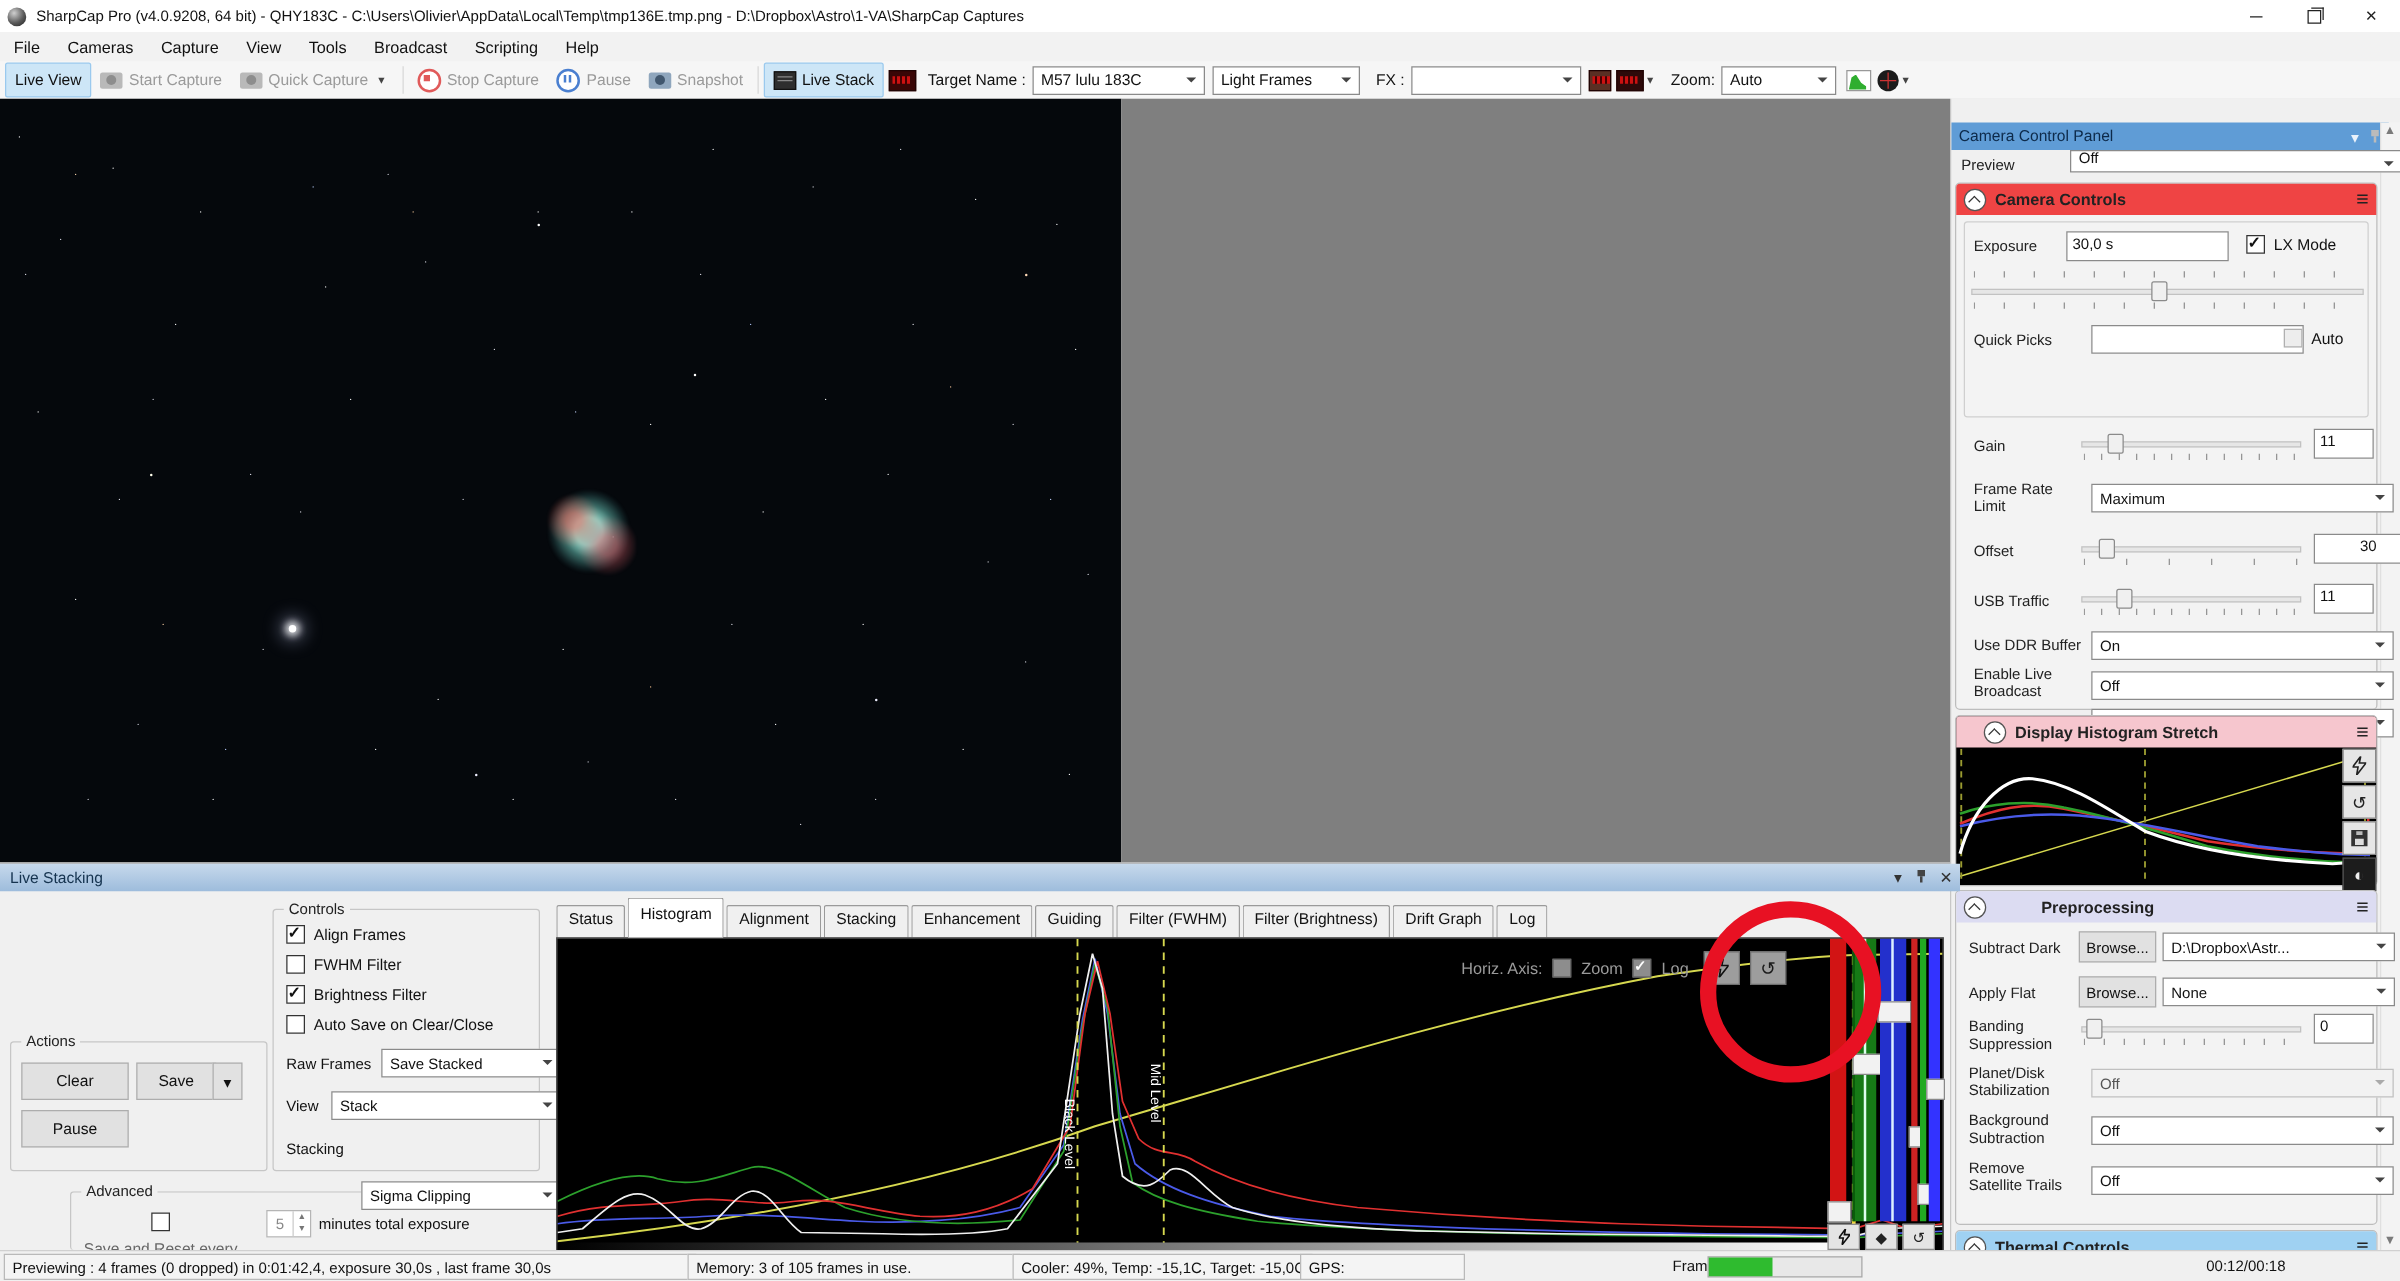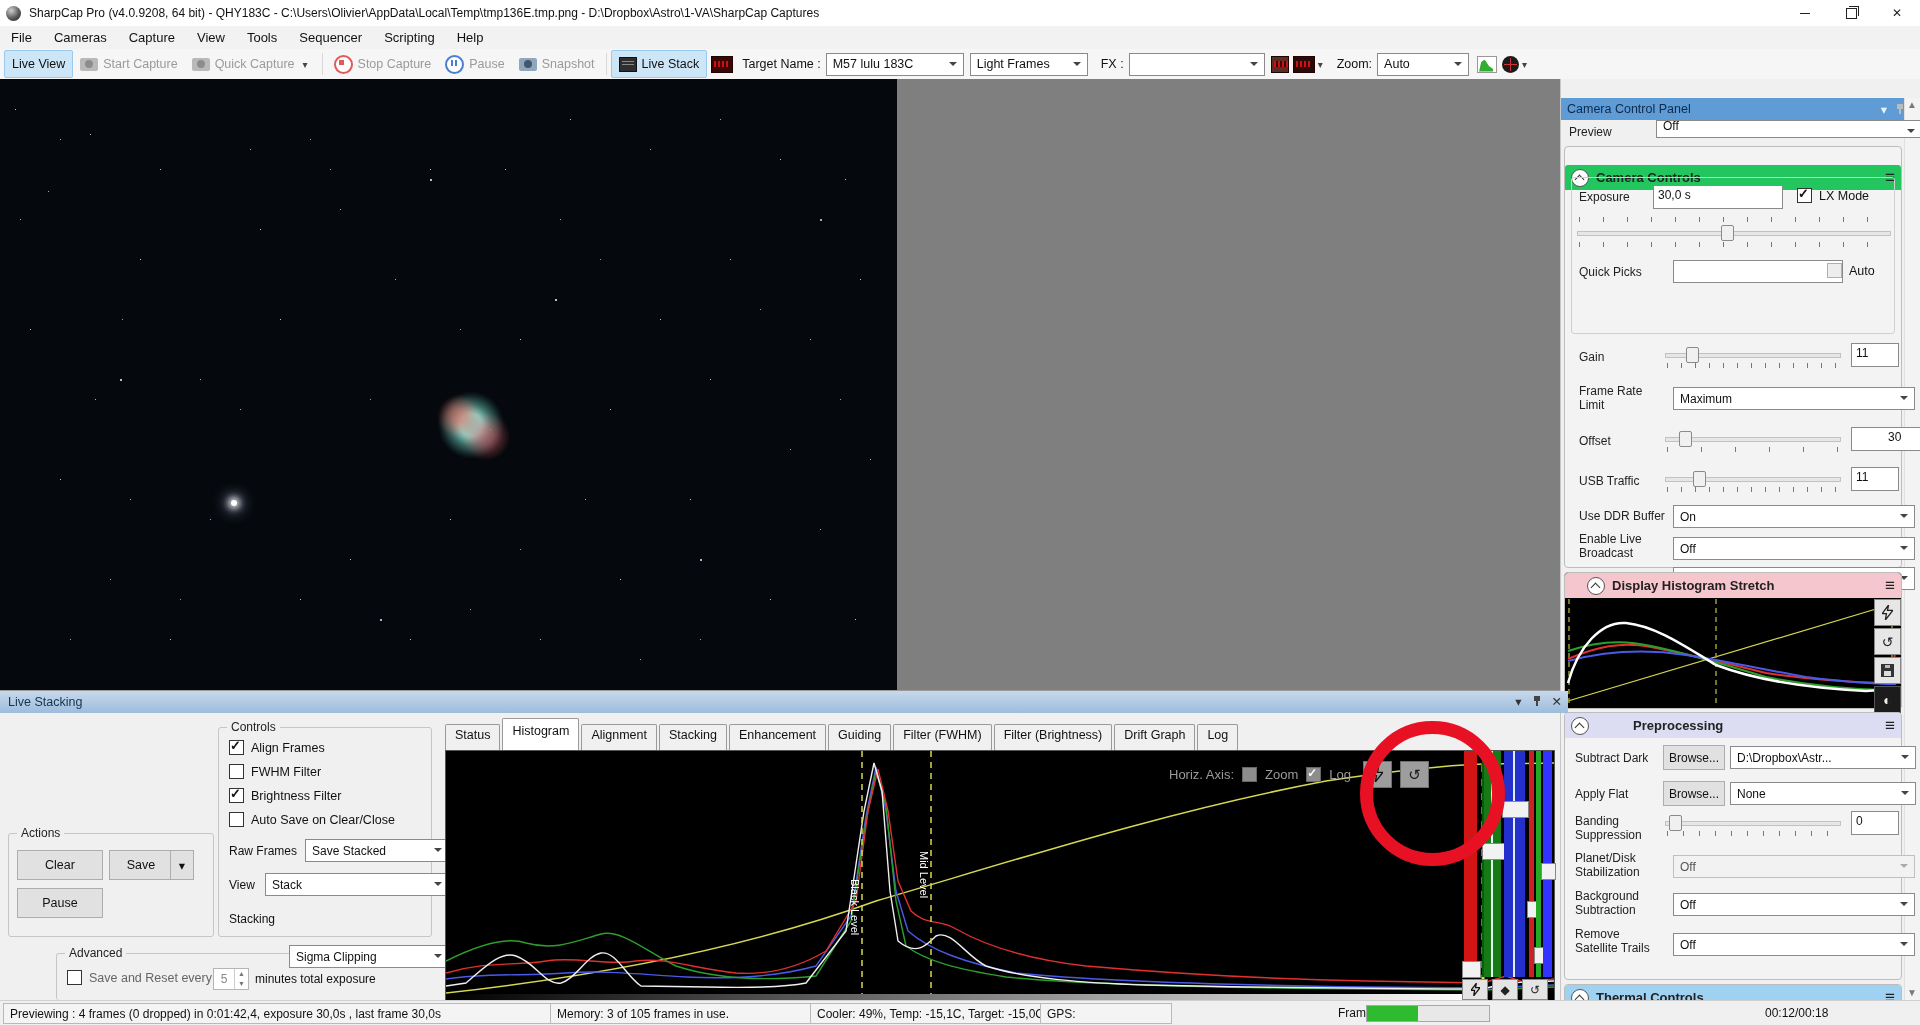--- a/index.html
+++ b/index.html
@@ -177,21 +177,21 @@
         </div>
     </div>
   </div>
 
   <div class="menubar">
     <span class="menuitem">File</span>
     <span class="menuitem">Cameras</span>
     <span class="menuitem">Capture</span>
     <span class="menuitem">View</span>
     <span class="menuitem">Tools</span>
-    <span class="menuitem">Sequencer</span>
+    <span class="menuitem">Broadcast</span>
     <span class="menuitem">Scripting</span>
     <span class="menuitem">Help</span>
   </div>
 
   <div class="toolbar">
     <div class="tbtn sel" style="margin-left:4px;">
         <span>Live View</span>
       </div>
     <div class="tbtn dis">
         <span class="icon-cam"></span>
@@ -263,21 +263,21 @@
     <div class="scrollbar">
       <span class="sb-arrow" style="top:2px;">▲</span>
       <span class="sb-arrow" style="bottom:2px;">▼</span>
     </div>
     <span class="fldlabel" style="left:8px;top:46px;">Preview</span>
     <div class="combo" style="position:absolute;left:95px;top:41px;width:240px;height:16px;">
         <span style="margin-top:-6px;">Off</span>
       </div>
 
     <div class="sec" style="top:67px;height:420px;">
-      <div class="sec-head" style="background:#22c55e;margin-top:18px;">
+      <div class="sec-head" style="background:#ef4444;">
         <span class="circbtn"></span>
         <span class="sec-title">Camera Controls</span>
         <span class="burger">≡</span>
       </div>
       <div style="position:absolute;left:6px;top:30px;width:322px;height:155px;border:1px solid #cfcfcf;border-radius:3px;"></div>
       <span class="fldlabel" style="left:14px;top:43px;">Exposure</span>
       <div class="valbox" style="left:88px;top:38px;width:120px;"><span>30,0 s</span></div>
       <div class="cbrow" style="left:232px;top:41px;">
         <span class="cb on"></span>
         <span>LX Mode</span>
@@ -443,21 +443,21 @@
       <div class="lsbtn" style="left:161px;top:16px;width:22px;height:28px;">
           <span>▾</span>
         </div>
       <div class="lsbtn" style="left:8px;top:54px;width:84px;height:28px;">
           <span>Pause</span>
         </div>
     </div>
 
     <div class="gb" style="left:8px;top:262px;width:424px;height:46px;border-bottom:none;margin-left:48px;">
       <span class="gb-label">Advanced</span>
-      <div class="cbrow" style="left:10px;top:16px;color:#666;">
+      <div class="cbrow" style="left:10px;top:16px;color:#666;flex-direction:column;">
         <span class="cb"></span>
         <span>Save and Reset every</span>
       </div>
       <div class="spin" style="left:156px;top:14px;">
         <span class="num">5</span>
         <span class="arrows">
             <span>▲</span>
             <span>▼</span>
           </span>
       </div>

